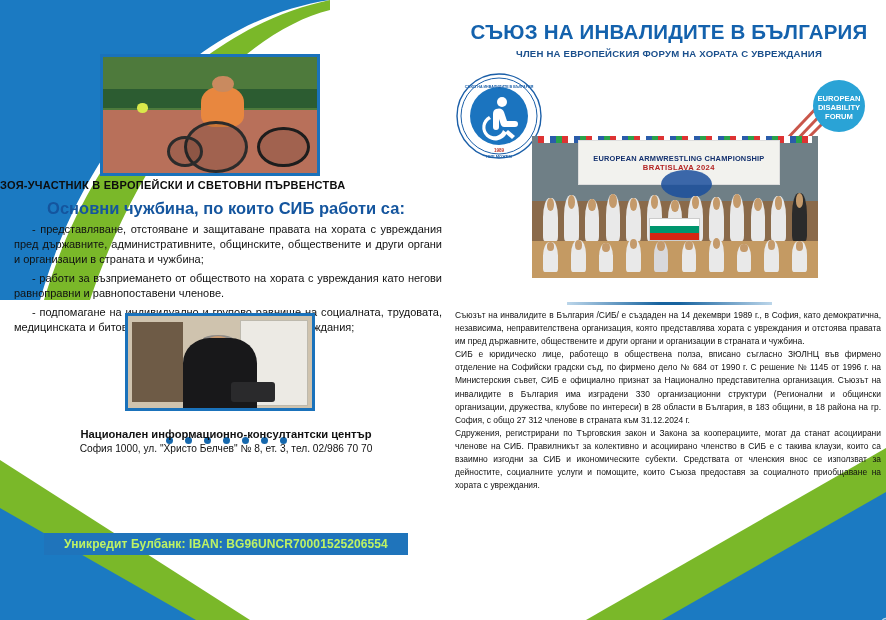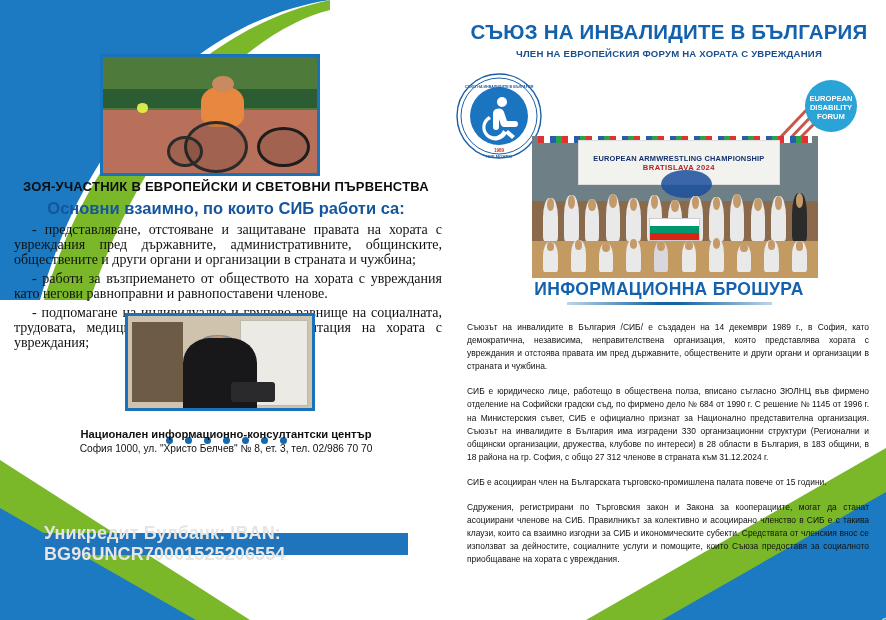--- a/index.html
+++ b/index.html
@@ -30,45 +30,44 @@
     overflow:hidden;
     box-sizing:border-box;
   }
   .photo .ph-inner{width:100%;height:100%;position:relative;}
 
   #photo-tennis{left:100px;top:54px;width:220px;height:122px;}
   #photo-tech{left:125px;top:313px;width:190px;height:98px;}
 
   .caption{
     position:absolute;
-    text-align:center;
-    font-size:13px;
+    text-align:left;
+    font-size:11px;
     font-weight:bold;
     letter-spacing:.25px;
     color:#0d0d0d;
     width:100%;
   }
   #caption-tennis{left:0;top:179px;}
   #caption-tech{left:0;top:416px;}
 
   .section-title{
     position:absolute;
     left:0;width:452px;
     text-align:center;
     font-size:16.5px;
     font-weight:bold;
     color:#14559e;
     top:199px;
   }
 
   .bullets{
     position:absolute;left:14px;top:222px;width:428px;
-    font-size:14px;line-height:15px;color:#111;
+    font-size:11px;line-height:15px;color:#111;
     text-align:justify;
-    font-family:Liberation Serif, serif;
   }
   .bullets p{margin:0 0 4px 0;text-indent:18px;}
 
   .dots-row{
     position:absolute;left:0;top:431px;width:452px;
     text-align:center;
   }
   .dots-row i{
     display:inline-block;width:7px;height:7px;border-radius:50%;
     background:#1668ad;margin:0 6px;vertical-align:middle;
@@ -79,64 +78,64 @@
     color:#111;
   }
   .contact .c-head{font-size:11.2px;font-weight:bold;margin-bottom:3px;}
   .contact .c-line{font-size:10.2px;margin-bottom:2.5px;}
   .contact .c-line b{font-weight:bold;}
   .contact a{color:#1a57b5;text-decoration:underline;}
   .contact .c-bank{font-size:11.6px;font-weight:bold;margin-top:8px;margin-bottom:5px;}
 
   .iban-bar{
     position:absolute;left:44px;top:533px;width:364px;height:22px;
-    background:#1f74bb;color:#e5e5e5;
-    font-size:18px;font-weight:bold;
+    background:#1f74bb;color:#bef264;
+    font-size:12px;font-weight:bold;
     display:flex;align-items:center;justify-content:center;
     letter-spacing:.1px;
     box-sizing:border-box;
   }
 
   
   .right-col{position:absolute;left:452px;top:0;width:434px;height:456px;}
 
   .org-title{
     position:absolute;left:0;top:20px;width:434px;text-align:center;
     font-size:20.5px;font-weight:bold;color:#1462ad;letter-spacing:.2px;
   }
   .org-sub{
     position:absolute;left:0;top:48px;width:434px;text-align:center;
     font-size:9.6px;font-weight:bold;color:#1a4f8c;letter-spacing:.2px;
   }
 
   
   #logo-sib{position:absolute;left:3px;top:72px;width:88px;height:88px;}
   
-  #logo-edf{position:absolute;right:20px;top:76px;width:92px;height:72px;}
+  #logo-edf{position:absolute;right:12px;top:76px;width:92px;height:72px;}
 
   #photo-arm{
     position:absolute;left:80px;top:136px;width:286px;height:142px;
     border:none;background:#5a4632;overflow:hidden;
   }
 
   .brochure-title{
     position:absolute;left:0;top:279px;width:434px;text-align:center;
     font-size:17.5px;font-weight:bold;color:#1462ad;letter-spacing:.3px;
   }
   .title-rule{
     position:absolute;left:115px;top:302px;width:205px;height:3px;
     background:linear-gradient(90deg,#bcd6ea,#17639f 45%,#17639f 55%,#bcd6ea);
   }
 
   .body-text{
     position:absolute;left:3px;top:309px;width:426px;
     font-size:8.45px;line-height:13.1px;color:#111;
     text-align:justify;
   }
-  .body-text p{margin:12px;}
+  .body-text p{margin:0;}
 
   
   .edge-text{
     position:absolute;right:-8px;bottom:6px;
     transform:rotate(-90deg);transform-origin:100% 100%;
     font-size:15px;color:#b8d7ea;letter-spacing:3px;
     white-space:nowrap;
   }
 
   
@@ -209,21 +208,21 @@
         <div class="person" style="left:46%;top:26%;width:20%;height:34%;background:#e8873f;"></div>
         <div class="person" style="left:51%;top:16%;width:10%;height:14%;background:#c98a5f;border-radius:50%;"></div>
         <div class="wheel" style="left:38%;top:55%;width:27%;height:40%;"></div>
         <div class="wheel" style="left:30%;top:68%;width:14%;height:22%;"></div>
         <div class="wheel" style="left:72%;top:60%;width:22%;height:30%;border-color:#1d1d1d;border-radius:50%;"></div>
         <div style="position:absolute;left:16%;top:40%;width:5%;height:8%;border-radius:50%;background:#d9e84a;"></div>
       </div>
     </div>
     <div class="caption" id="caption-tennis">ЗОЯ-УЧАСТНИК В ЕВРОПЕЙСКИ И СВЕТОВНИ ПЪРВЕНСТВА</div>
 
-    <div class="section-title">Основни взаимно, по които СИБ работи са:</div>
+    <div class="section-title">Основни чужбина, по които СИБ работи са:</div>
 
     <div class="bullets">
       <p>- представляване, отстояване и защитаване правата на хората с увреждания пред държавните, административните, общинските, обществените и други органи и организации в страната и чужбина;</p>
       <p>- работи за възприемането от обществото на хората с увреждания като негови равноправни и равнопоставени членове.</p>
       <p>- подпомагане на индивидуално и групово равнище на социалната, трудовата, медицинската и битовата рехабилитация на хората с увреждания;</p>
     </div>
 
     <div class="photo" id="photo-tech">
       <div class="ph-inner">
         <div class="tech-wall"></div>
@@ -319,26 +318,24 @@
             <div class="tm" style="height:84%;background:#d8d8dc"></div>
             <div class="tm" style="height:86%"></div>
           <div class="tm" style="height:92%"></div>
             <div class="tm" style="height:78%"></div>
             <div class="tm" style="height:88%"></div>
           <div class="tm" style="height:84%"></div>
         </div>
       </div>
     </div>
 
-    <div class="brochure-title">ИНФОРМАЦИОННА БРОШУРА</div>
     <div class="title-rule"></div>
 
     <div class="body-text">
       <p>Съюзът на инвалидите в България /СИБ/ е създаден на 14 декември 1989 г., в София, като демократична, независима, неправителствена организация, която представлява хората с увреждания и отстоява правата им пред държавните, обществените и други органи и организации в страната и чужбина.</p>
       <p>СИБ е юридическо лице, работещо в обществена полза, вписано съгласно ЗЮЛНЦ във фирмено отделение на Софийски градски съд, по фирмено дело  № 684 от 1990 г. С решение № 1145 от 1996 г. на Министерския съвет, СИБ е официално признат за Националнo представителна организация. Съюзът на инвалидите в България има изградени 330 организационни структури (Регионални и общински организации, дружества, клубове по интереси) в 28 области в България, в 183 общини, в 18 района на гр. София, с общо 27 312 членове в страната към 31.12.2024 г.</p>
-      <p>СИБ е асоцииран член на Българската търговско-промишлена палата повече от 15 години.</p>
       <p>Сдружения, регистрирани по Търговския закон и Закона за кооперациите, могат да станат асоциирани членове на СИБ. Правилникът за колективно и асоциирано членство в СИБ е с такива клаузи, които са взаимно изгодни за СИБ и икономическите субекти. Средствата от членския внос се използват за дейностите, социалните услуги и помощите, които Съюза предоставя за социалното приобщаване на хората с увреждания.</p>
     </div>
   </div>
 
   <div class="edge-text">АО</div>
 
 </div>
 
 </body></html>

